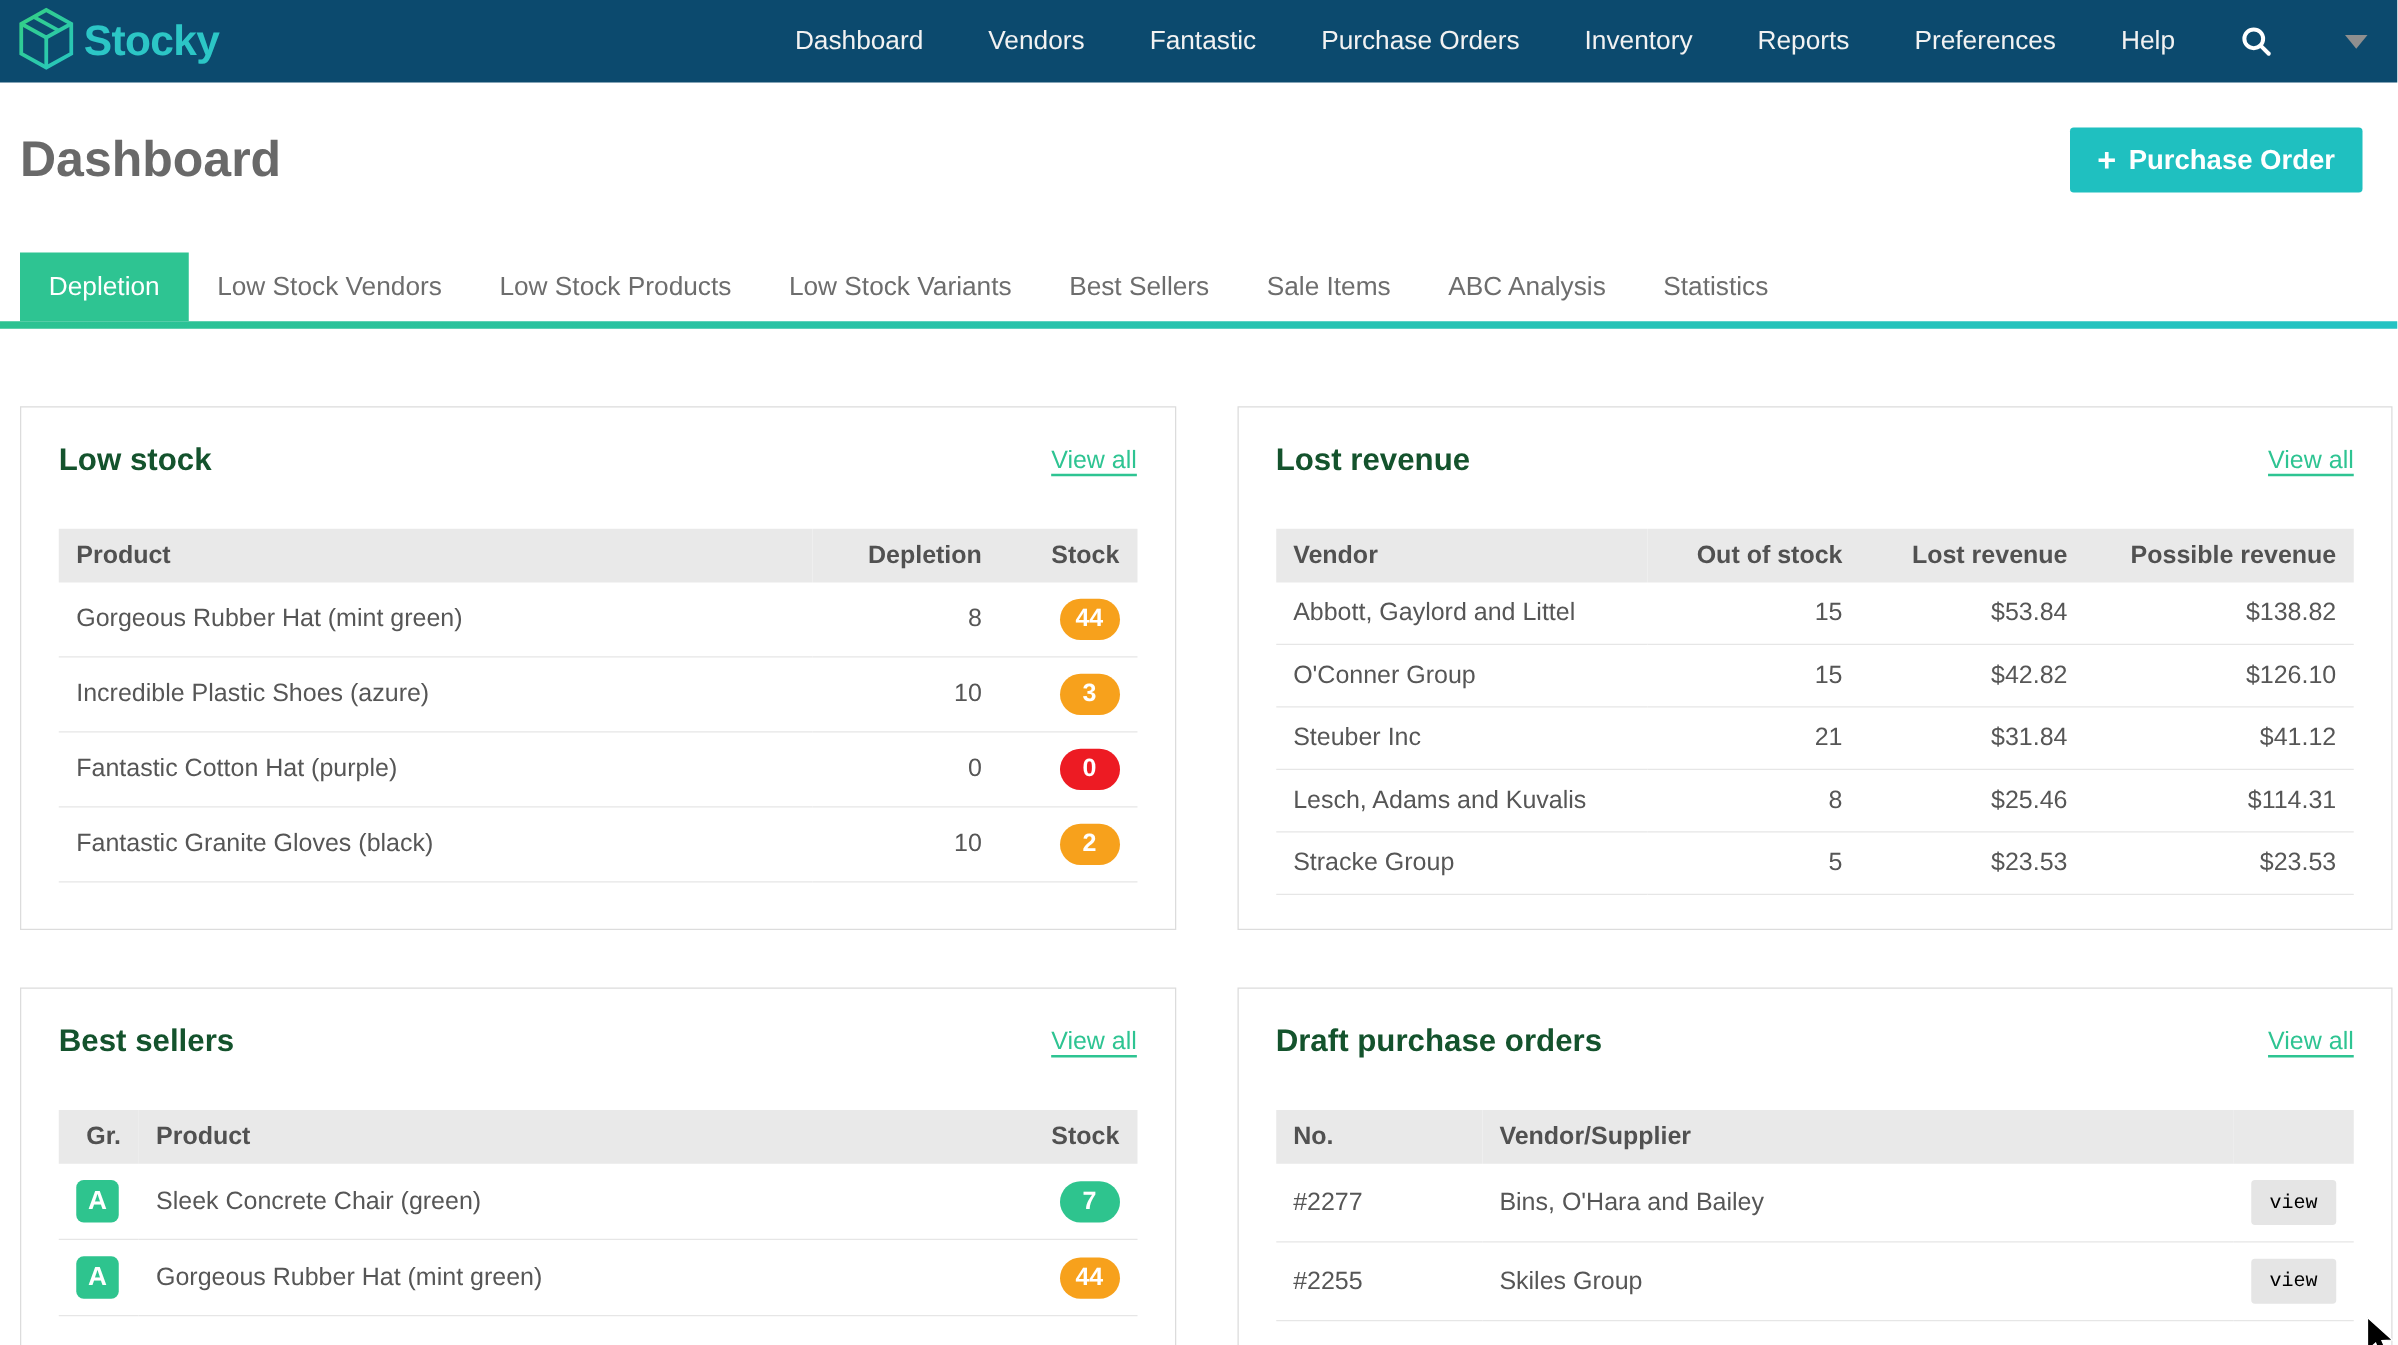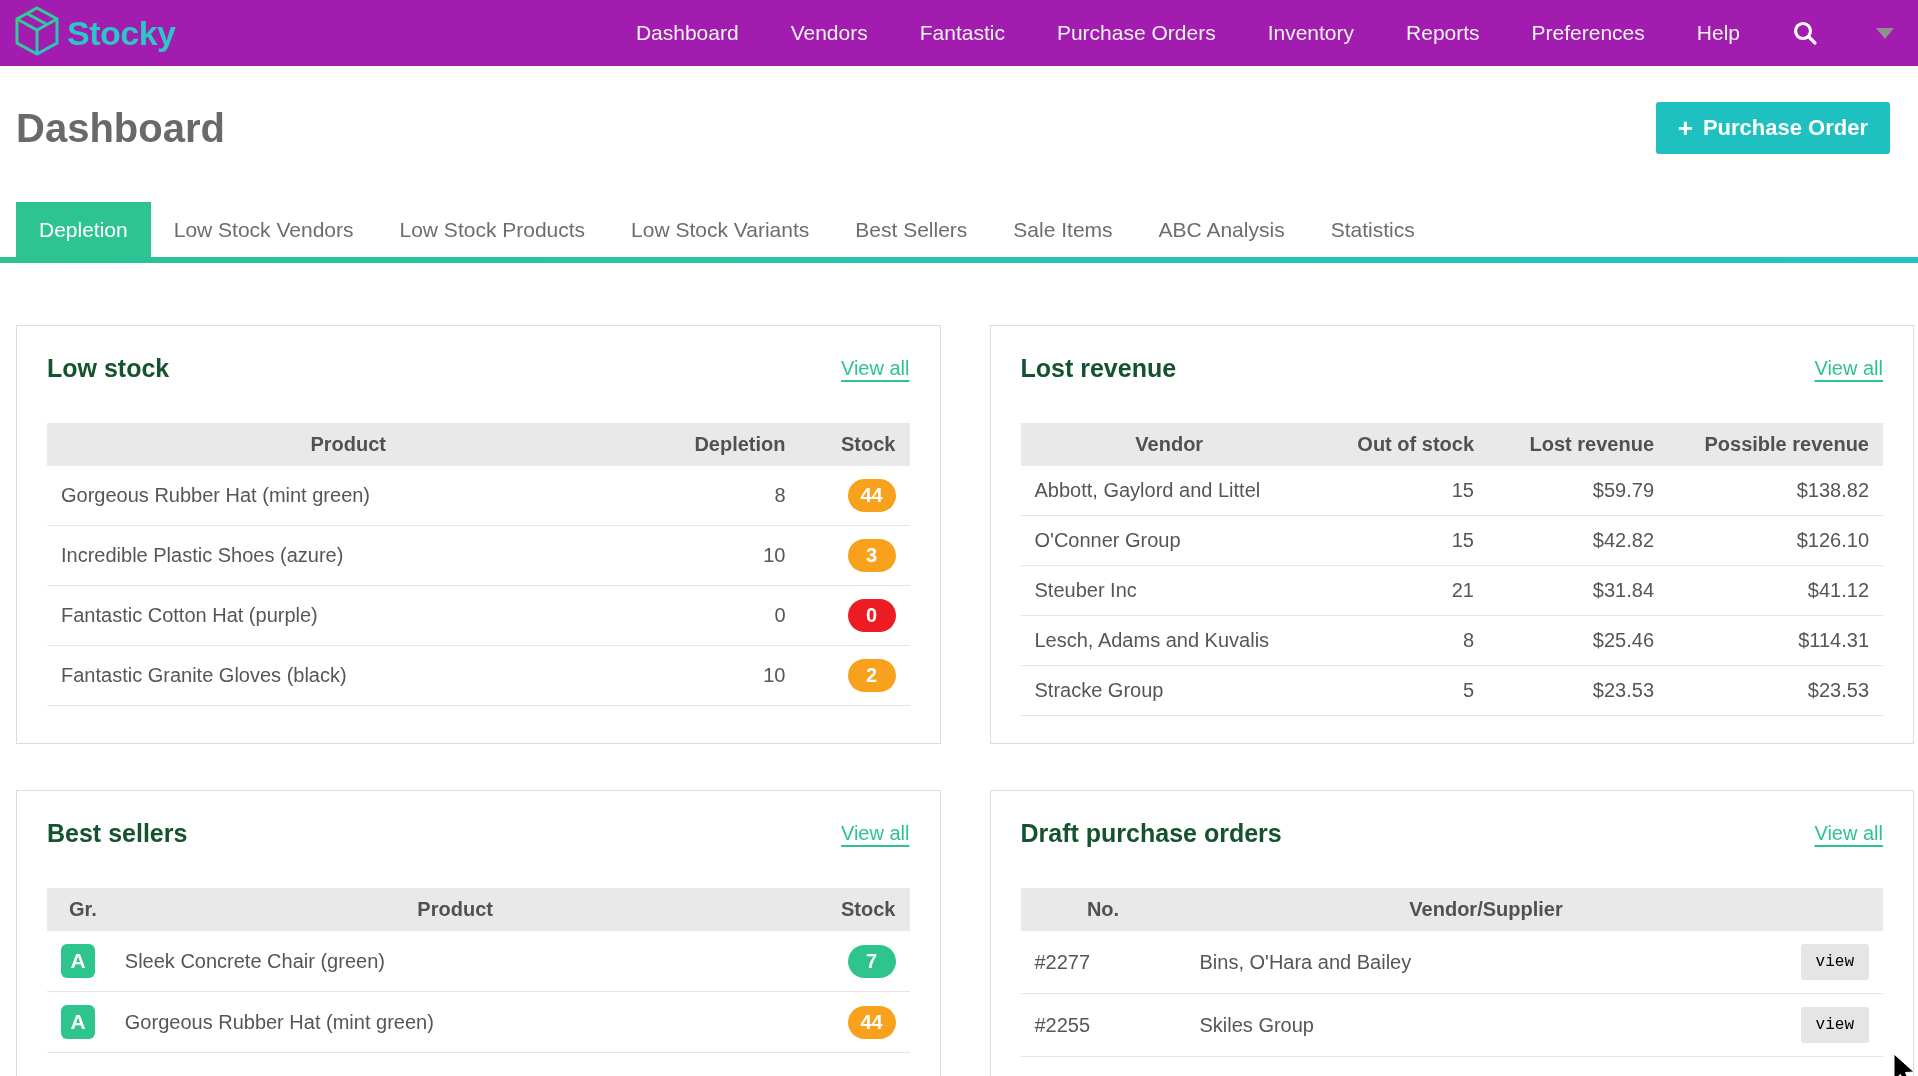--- a/index.html
+++ b/index.html
@@ -3,21 +3,21 @@
 <meta charset="utf-8">
 <style>
   * { margin:0; padding:0; box-sizing:border-box; }
   html,body { width:1918px; height:1076px; }
   body {
     font-family:"Liberation Sans","DejaVu Sans",sans-serif;
     background:#ffffff; color:#565656; overflow:hidden; position:relative;
   }
   
   .navbar {
-    height:66px; background:#a21caf; display:flex; align-items:center;
+    height:66px; background:#0c4a6e; display:flex; align-items:center;
     padding:0 24px 0 14px;
   }
   .logo { display:flex; align-items:center; gap:7px; cursor:pointer; }
   .logo-text { font-size:34px; font-weight:bold; color:#2cc6c6; letter-spacing:-0.5px; }
   .nav-items { display:flex; align-items:center; margin-left:auto; gap:52px; list-style:none; }
   .nav-item { color:#f2f2f2; font-size:21px; cursor:pointer; white-space:nowrap; }
   .nav-search { display:flex; align-items:center; cursor:pointer; }
   .nav-caret {
     width:0; height:0; border-left:9px solid transparent; border-right:9px solid transparent;
     border-top:11px solid #8f8f8f; margin-left:6px; cursor:pointer;
@@ -50,21 +50,21 @@
   }
   .card { background:#fff; border:1px solid #dcdcdc; padding:28px 30px 27px 30px; }
   .card-head { display:flex; justify-content:space-between; align-items:center; margin-bottom:40px; }
   .card-title { font-size:25px; font-weight:bold; color:#14532d; }
   .view-all {
     color:#2ec492; font-size:20px; text-decoration:underline; text-underline-offset:5px;
     cursor:pointer;
   }
   table { width:100%; border-collapse:collapse; font-size:20px; color:#565656; }
   thead th {
-    background:#e9e9e9; font-weight:bold; color:#515151; text-align:center;
+    background:#e9e9e9; font-weight:bold; color:#515151; text-align:left;
     padding:10px 14px; font-size:20px; white-space:nowrap;
   }
   th.num, td.num { text-align:right; }
   tbody td { padding:13px 14px; border-bottom:1px solid #e6e6e6; white-space:nowrap; }
   .col-depletion { width:150px; }
   .col-stock { width:110px; }
   .col-oos { width:170px; }
   .col-lostrev { width:180px; }
   .col-possrev { width:215px;margin-top:32px; }
   .col-gr { width:52px;padding-left:22px; }
@@ -200,21 +200,21 @@
         <th>Vendor</th>
         <th class="num col-oos">Out of stock</th>
         <th class="num col-lostrev">Lost revenue</th>
         <th class="num col-possrev">Possible revenue</th>
       </tr>
         </thead>
       <tbody>
         <tr>
           <td>Abbott, Gaylord and Littel</td>
           <td class="num">15</td>
-          <td class="num">$59.79</td>
+          <td class="num">$53.84</td>
           <td class="num">$138.82</td>
         </tr>
         <tr>
           <td>O'Conner Group</td>
           <td class="num">15</td>
           <td class="num">$42.82</td>
           <td class="num">$126.10</td>
         </tr>
         <tr>
           <td>Steuber Inc</td>

